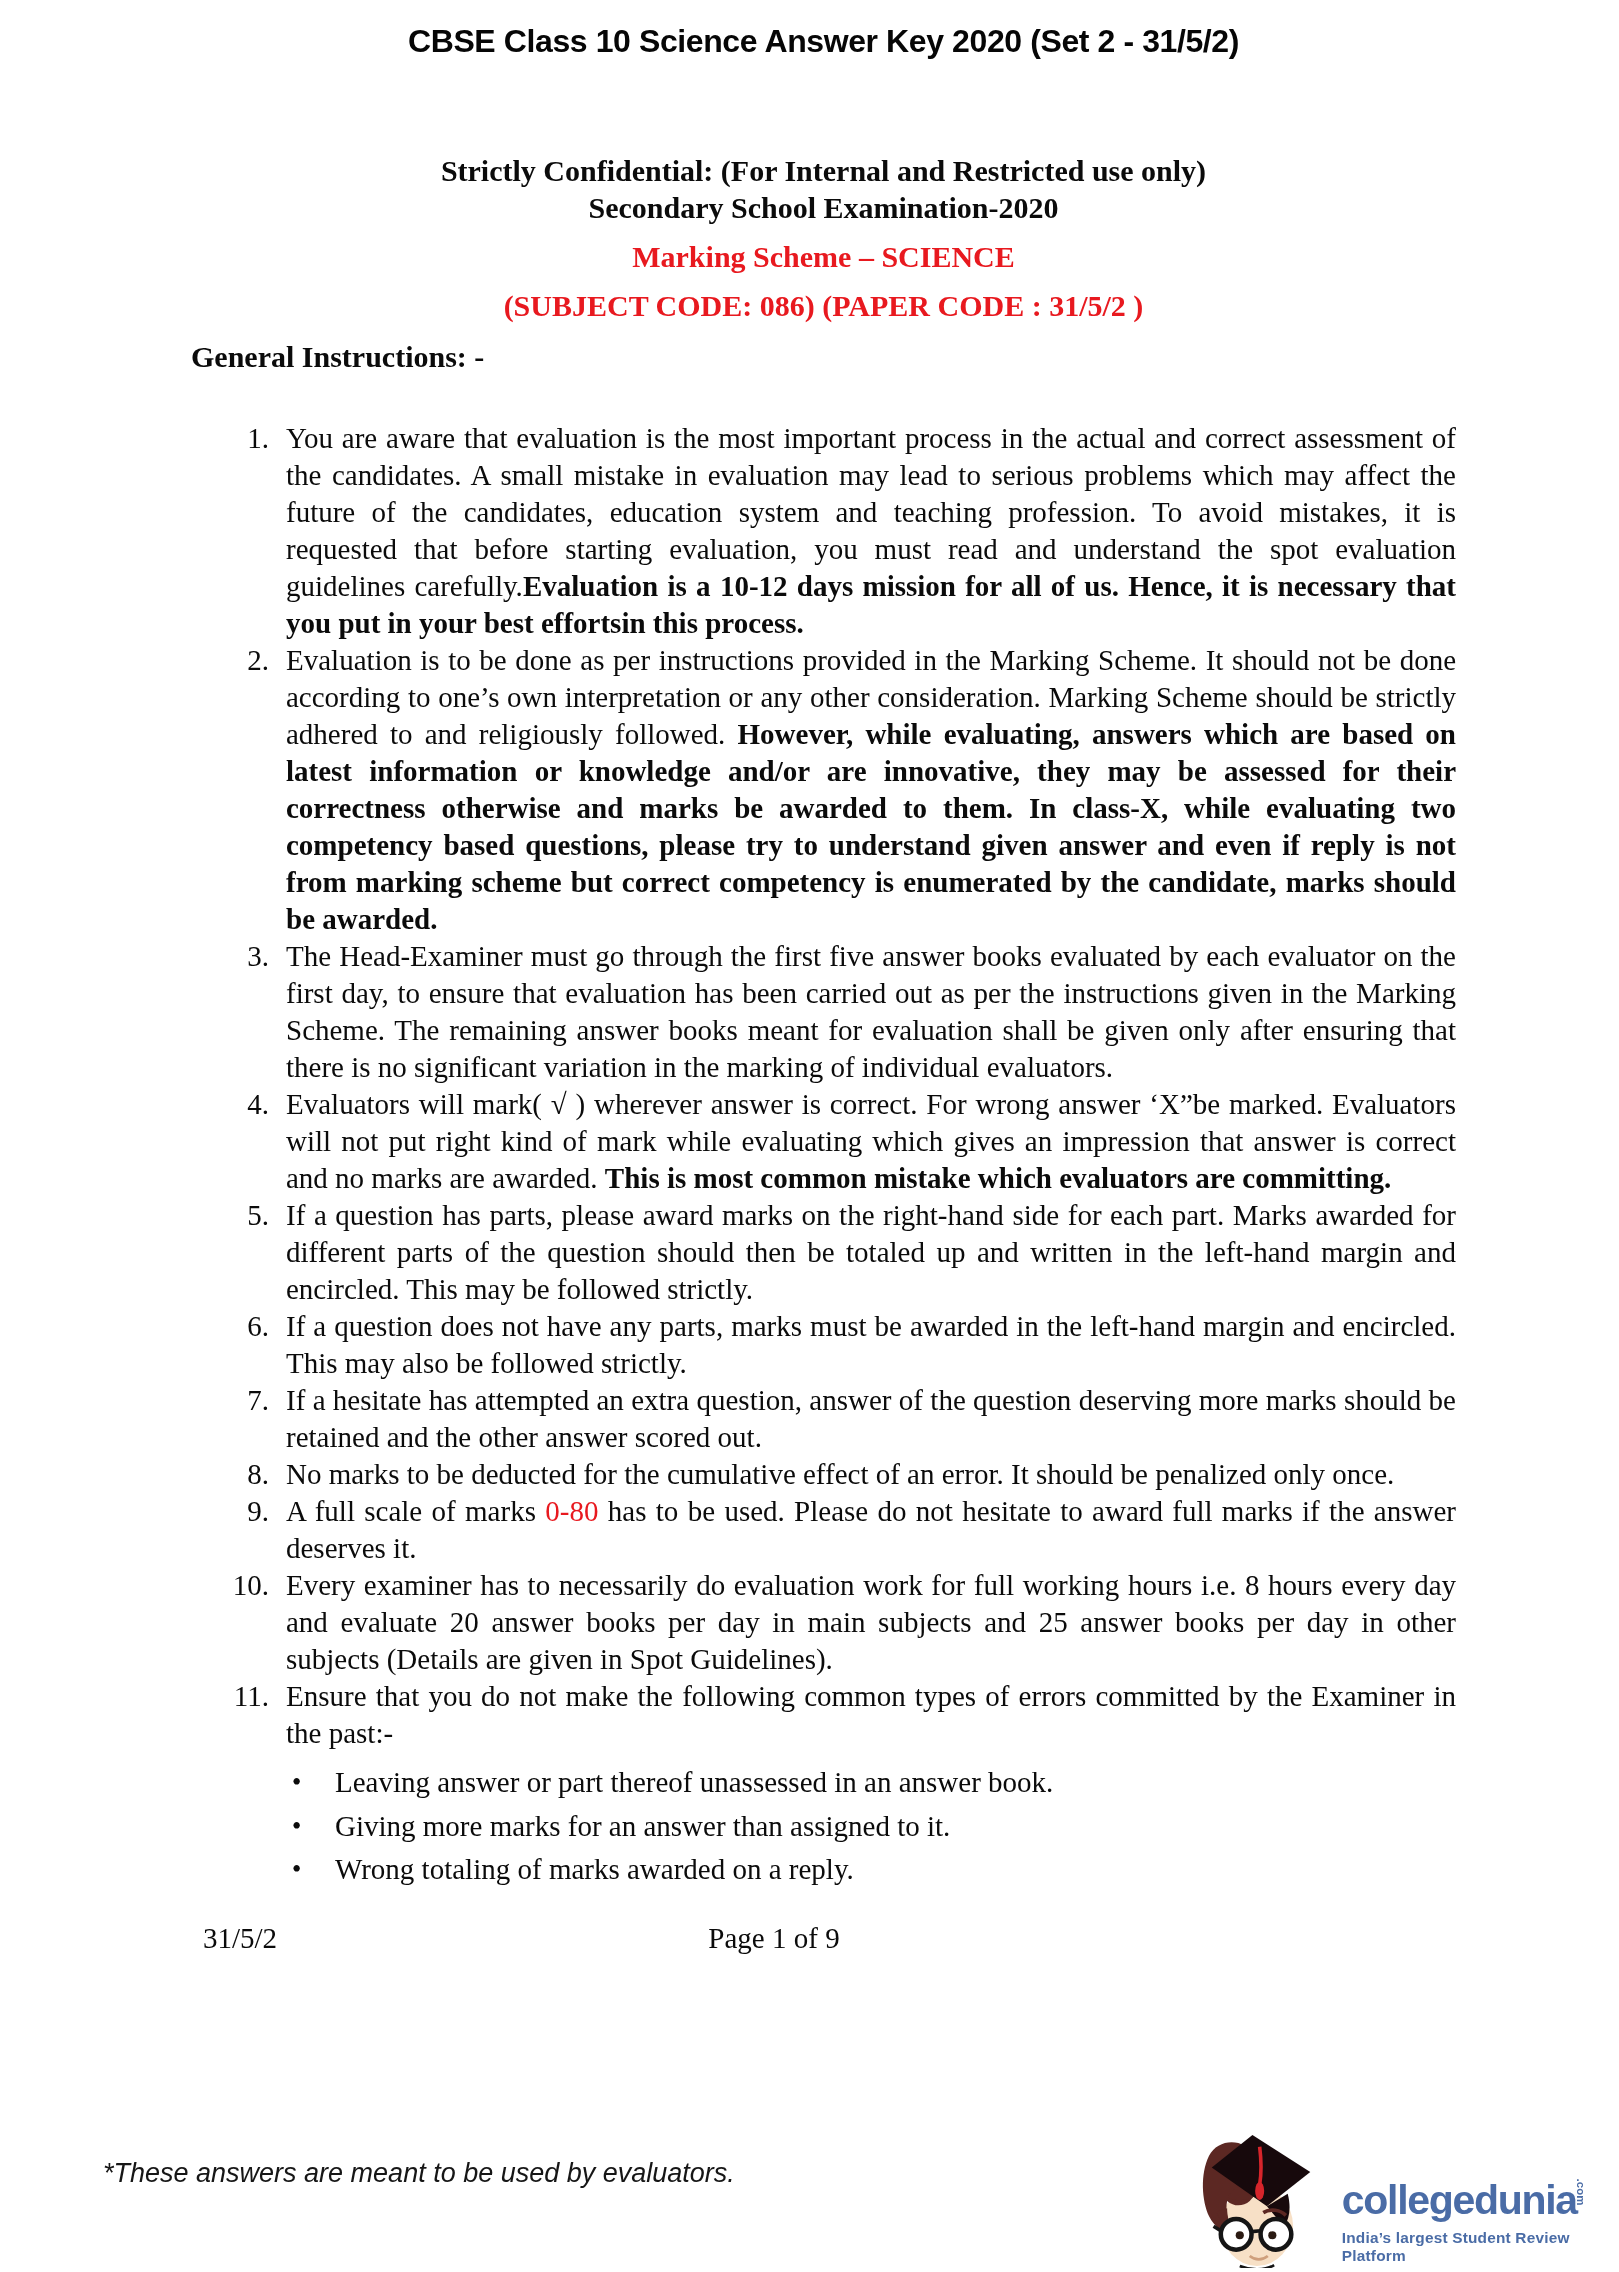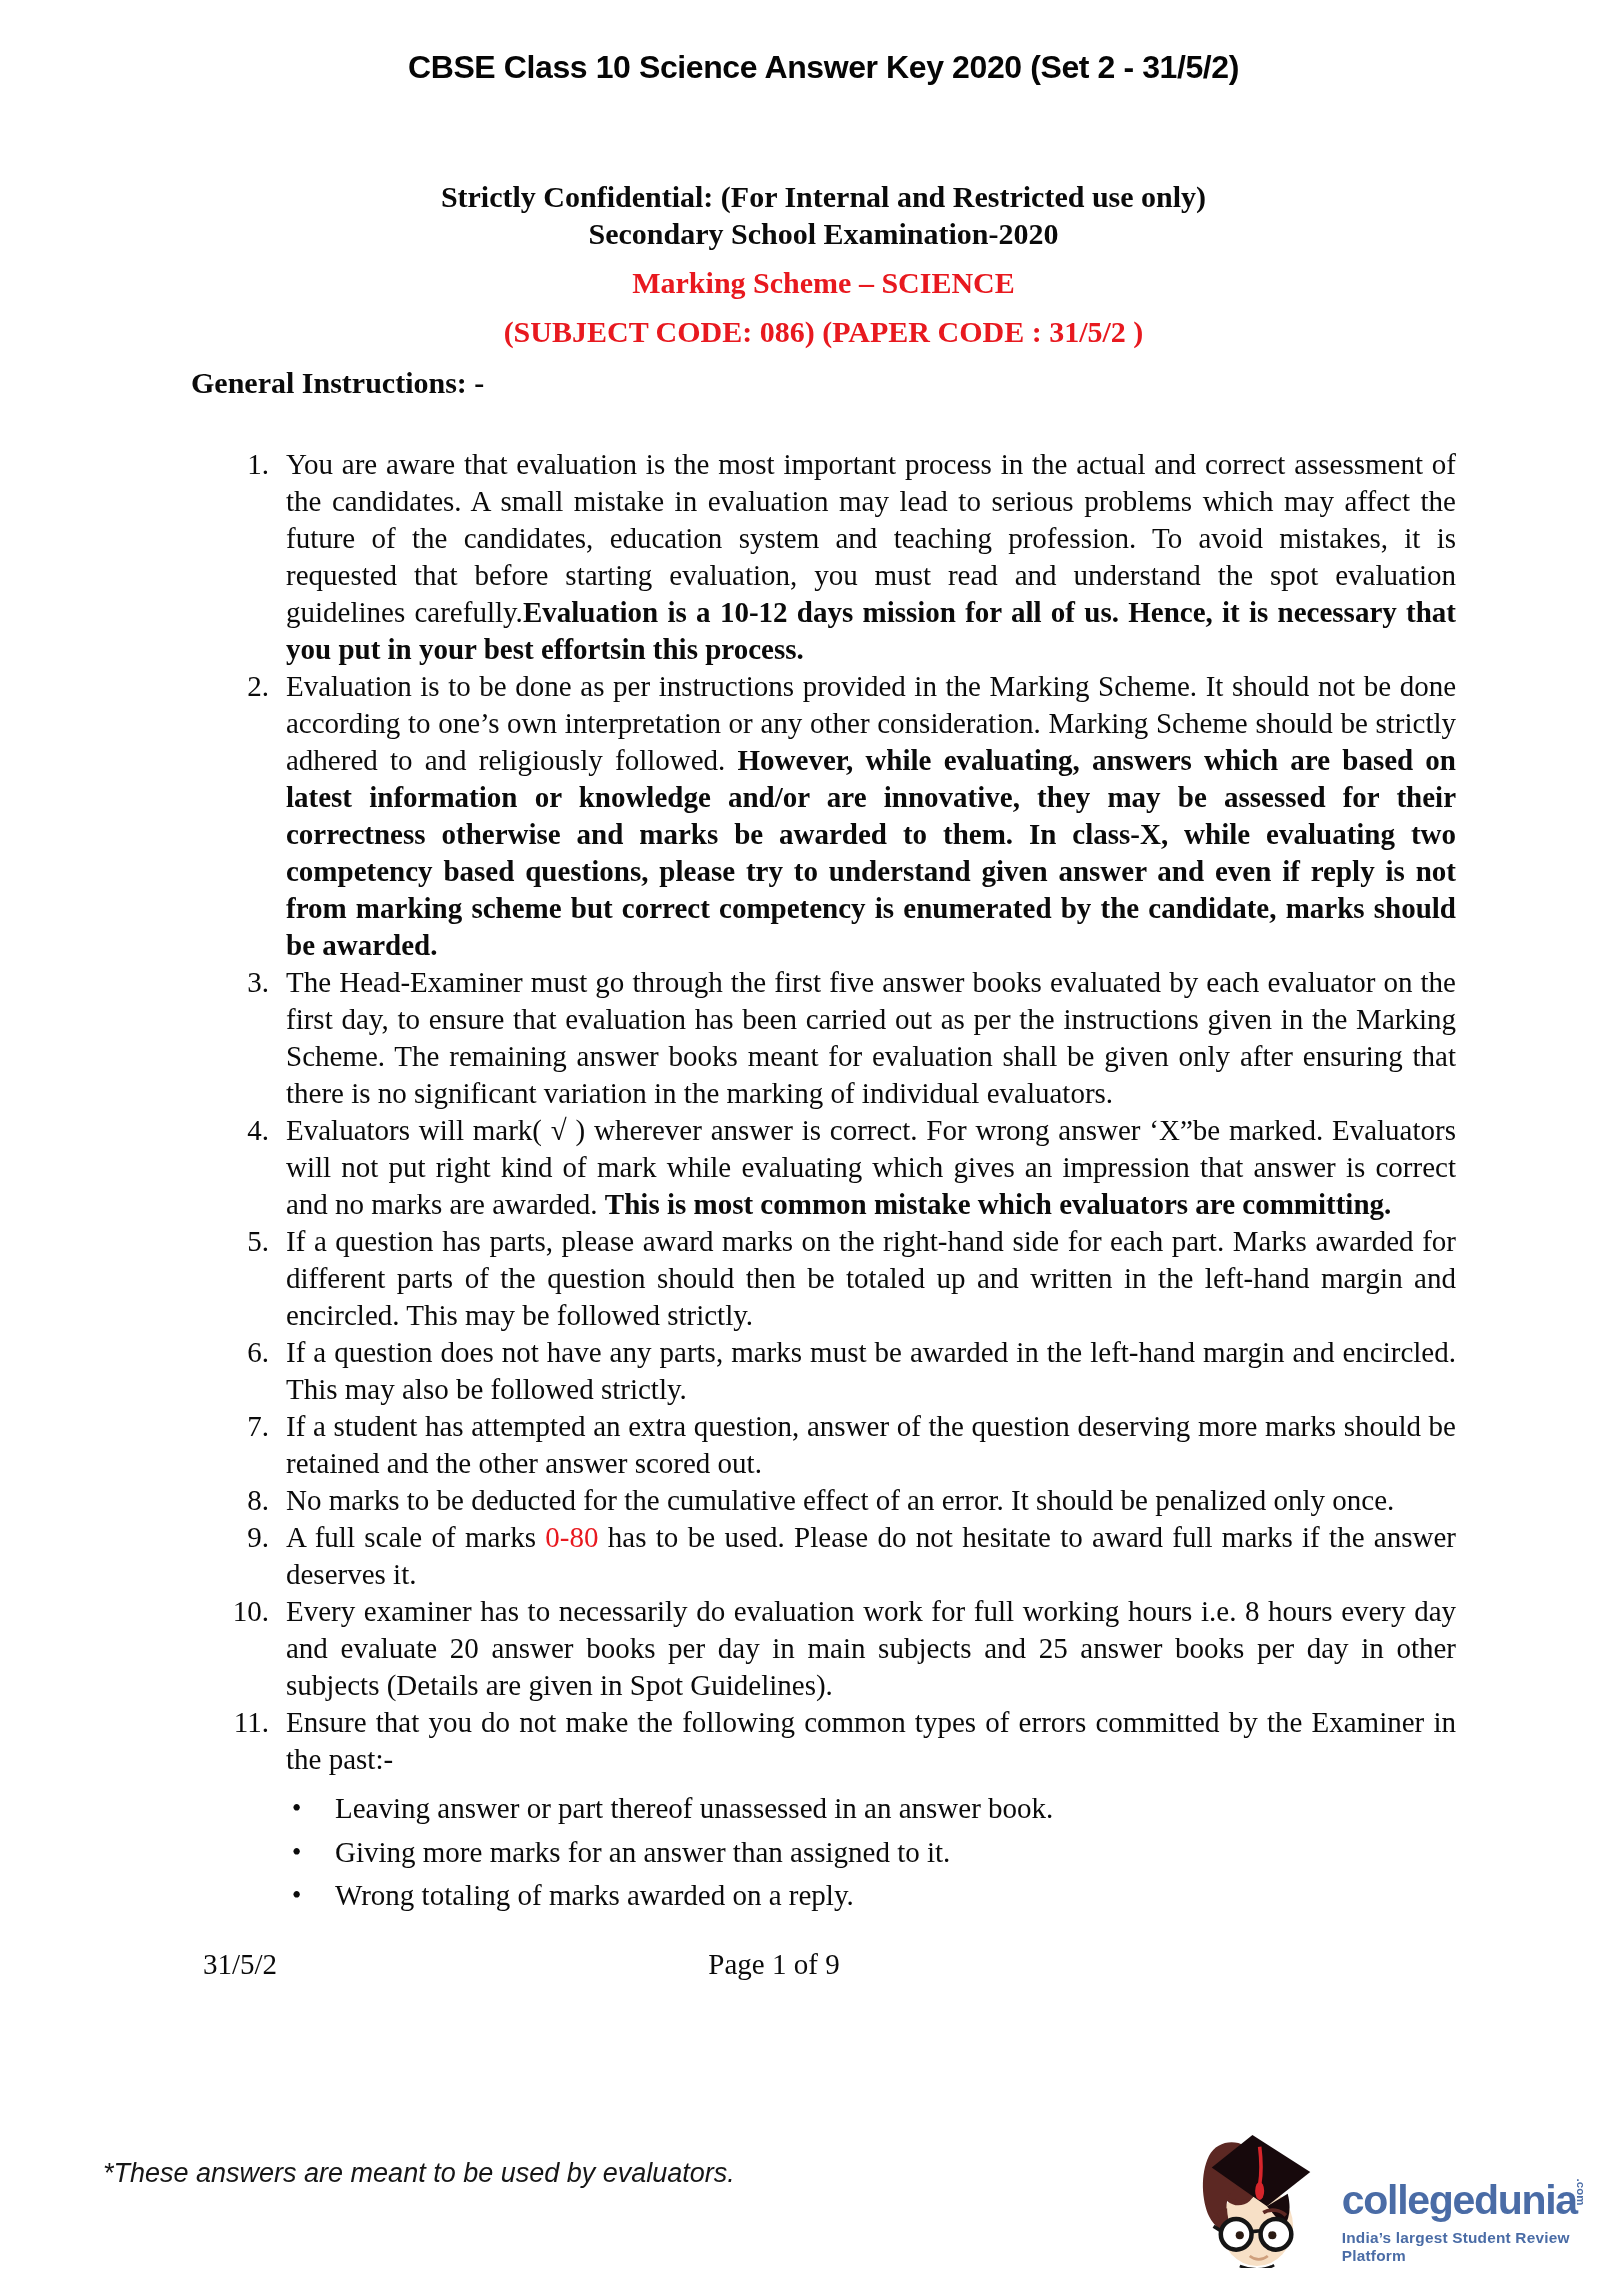--- a/index.html
+++ b/index.html
@@ -16,21 +16,21 @@
     left:191px;
     width:1265px;
     top:0;
   }
   .doc-title{
     font-family:"Liberation Sans", sans-serif;
     font-weight:bold;
     font-size:32px;
     letter-spacing:-0.4px;
     text-align:center;
-    margin-top:49px;
+    margin-top:23px;
     margin-bottom:92px;
     color:#060606;
   }
   .subheader{
     text-align:center;
     font-weight:bold;
     font-size:30px;
     line-height:37px;
   }
   .subheader .red-line{color:var(--accent-red);margin-top:12px;}
@@ -164,21 +164,21 @@
         <div class="inst-item">
           <span class="num">5.</span>
           <div class="li-text"><span>If a question has parts, please award marks on the right-hand side for each part. Marks awarded for different parts of the question should then be totaled up and written in the left-hand margin and encircled.  This may be followed strictly.</span></div>
         </div>
         <div class="inst-item">
           <span class="num">6.</span>
           <div class="li-text"><span>If a question does not have any parts, marks must be awarded in the left-hand margin and encircled. This may also be followed strictly.</span></div>
         </div>
         <div class="inst-item">
           <span class="num">7.</span>
-          <div class="li-text"><span>If a student has attempted an extra question, answer of the question deserving more marks should be retained and the other answer scored out.</span></div>
+          <div class="li-text"><span>If a hesitate has attempted an extra question, answer of the question deserving more marks should be retained and the other answer scored out.</span></div>
         </div>
         <div class="inst-item">
           <span class="num">8.</span>
           <div class="li-text"><span>No marks to be deducted for the cumulative effect of an error. It should be penalized only once.</span></div>
         </div>
         <div class="inst-item">
           <span class="num">9.</span>
           <div class="li-text"><span>A full scale of marks </span><span class="red">0-80</span><span> has to be used. Please do not hesitate to award full marks if the answer deserves it.</span></div>
         </div>
         <div class="inst-item">

